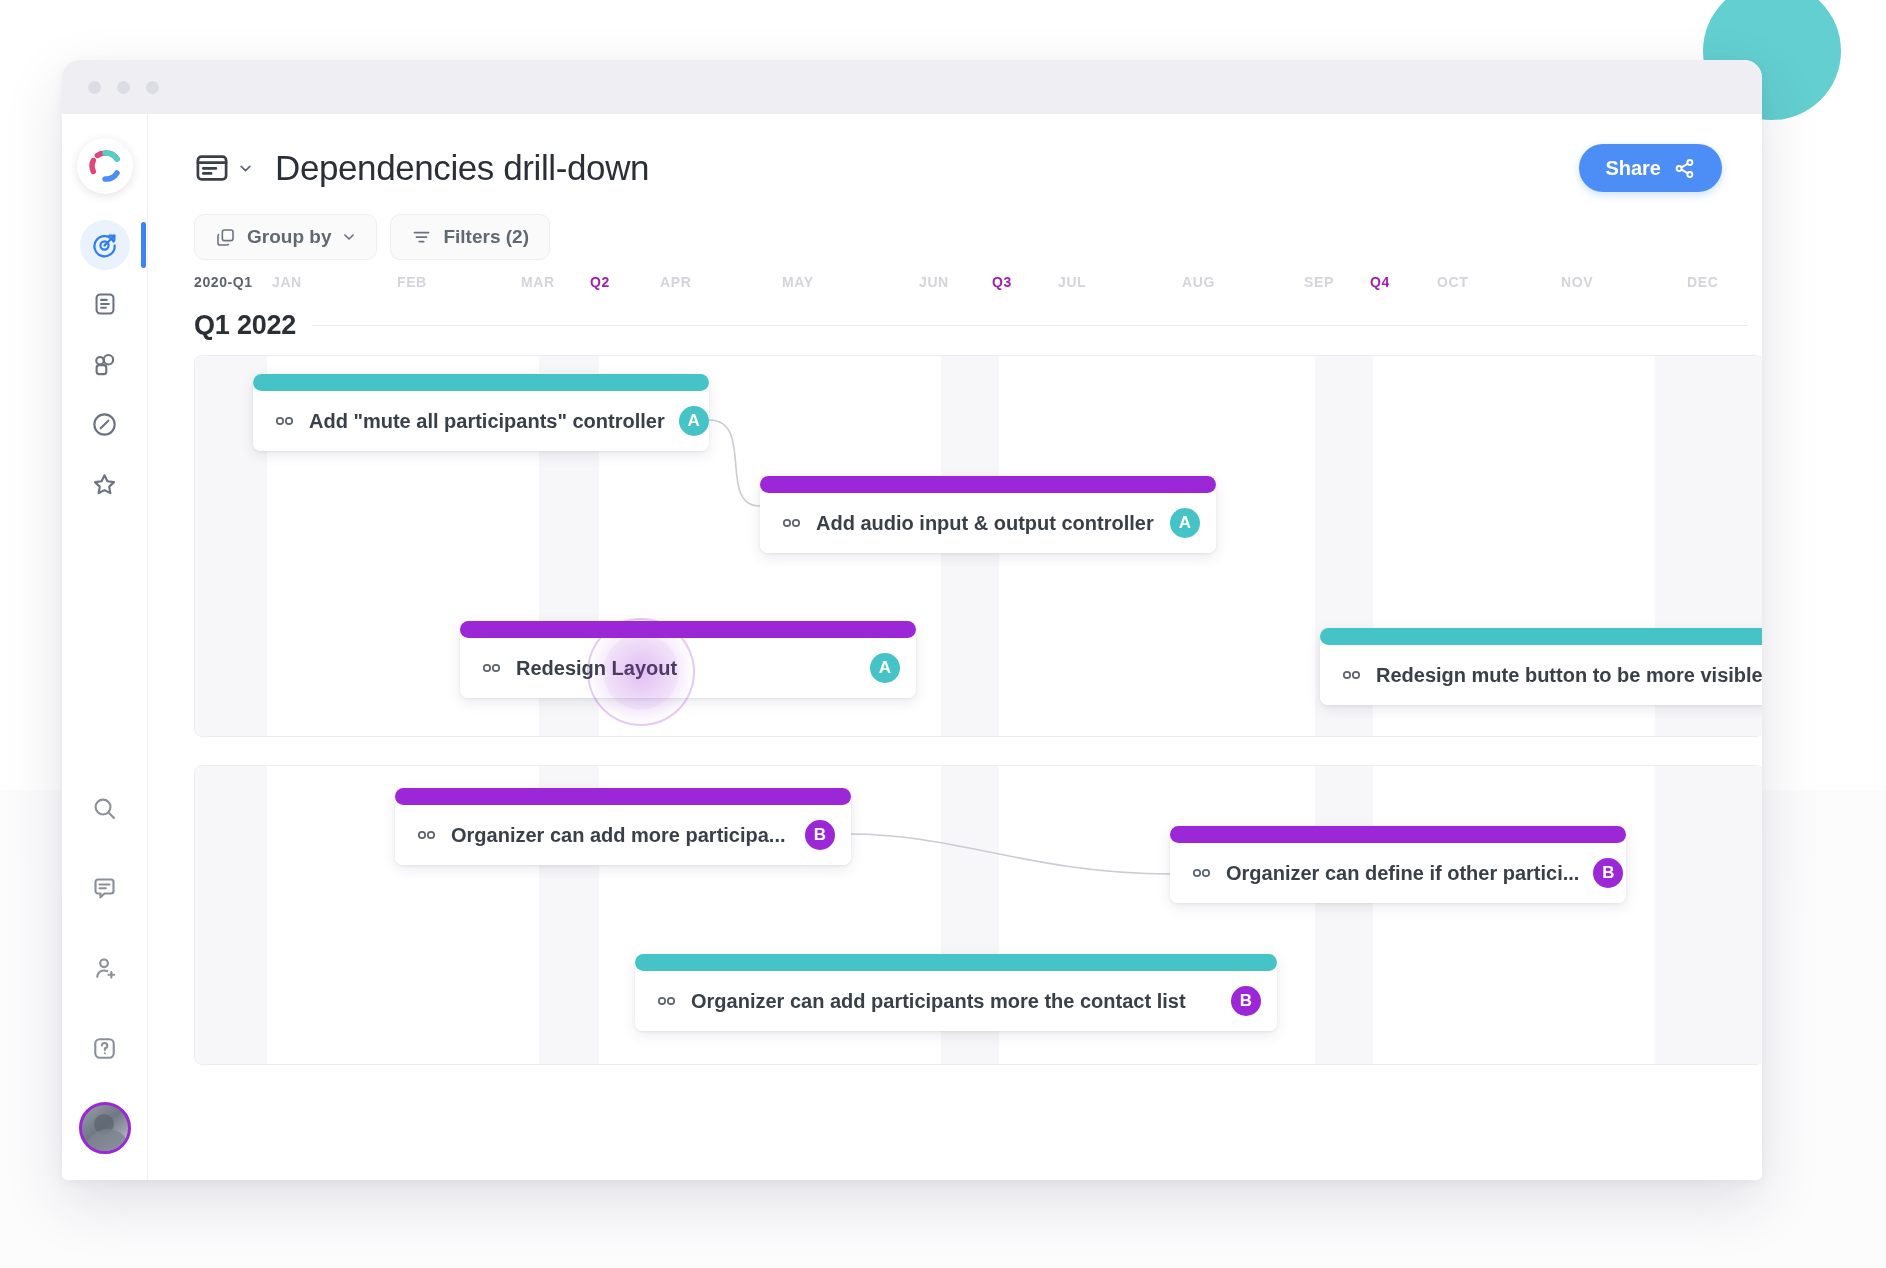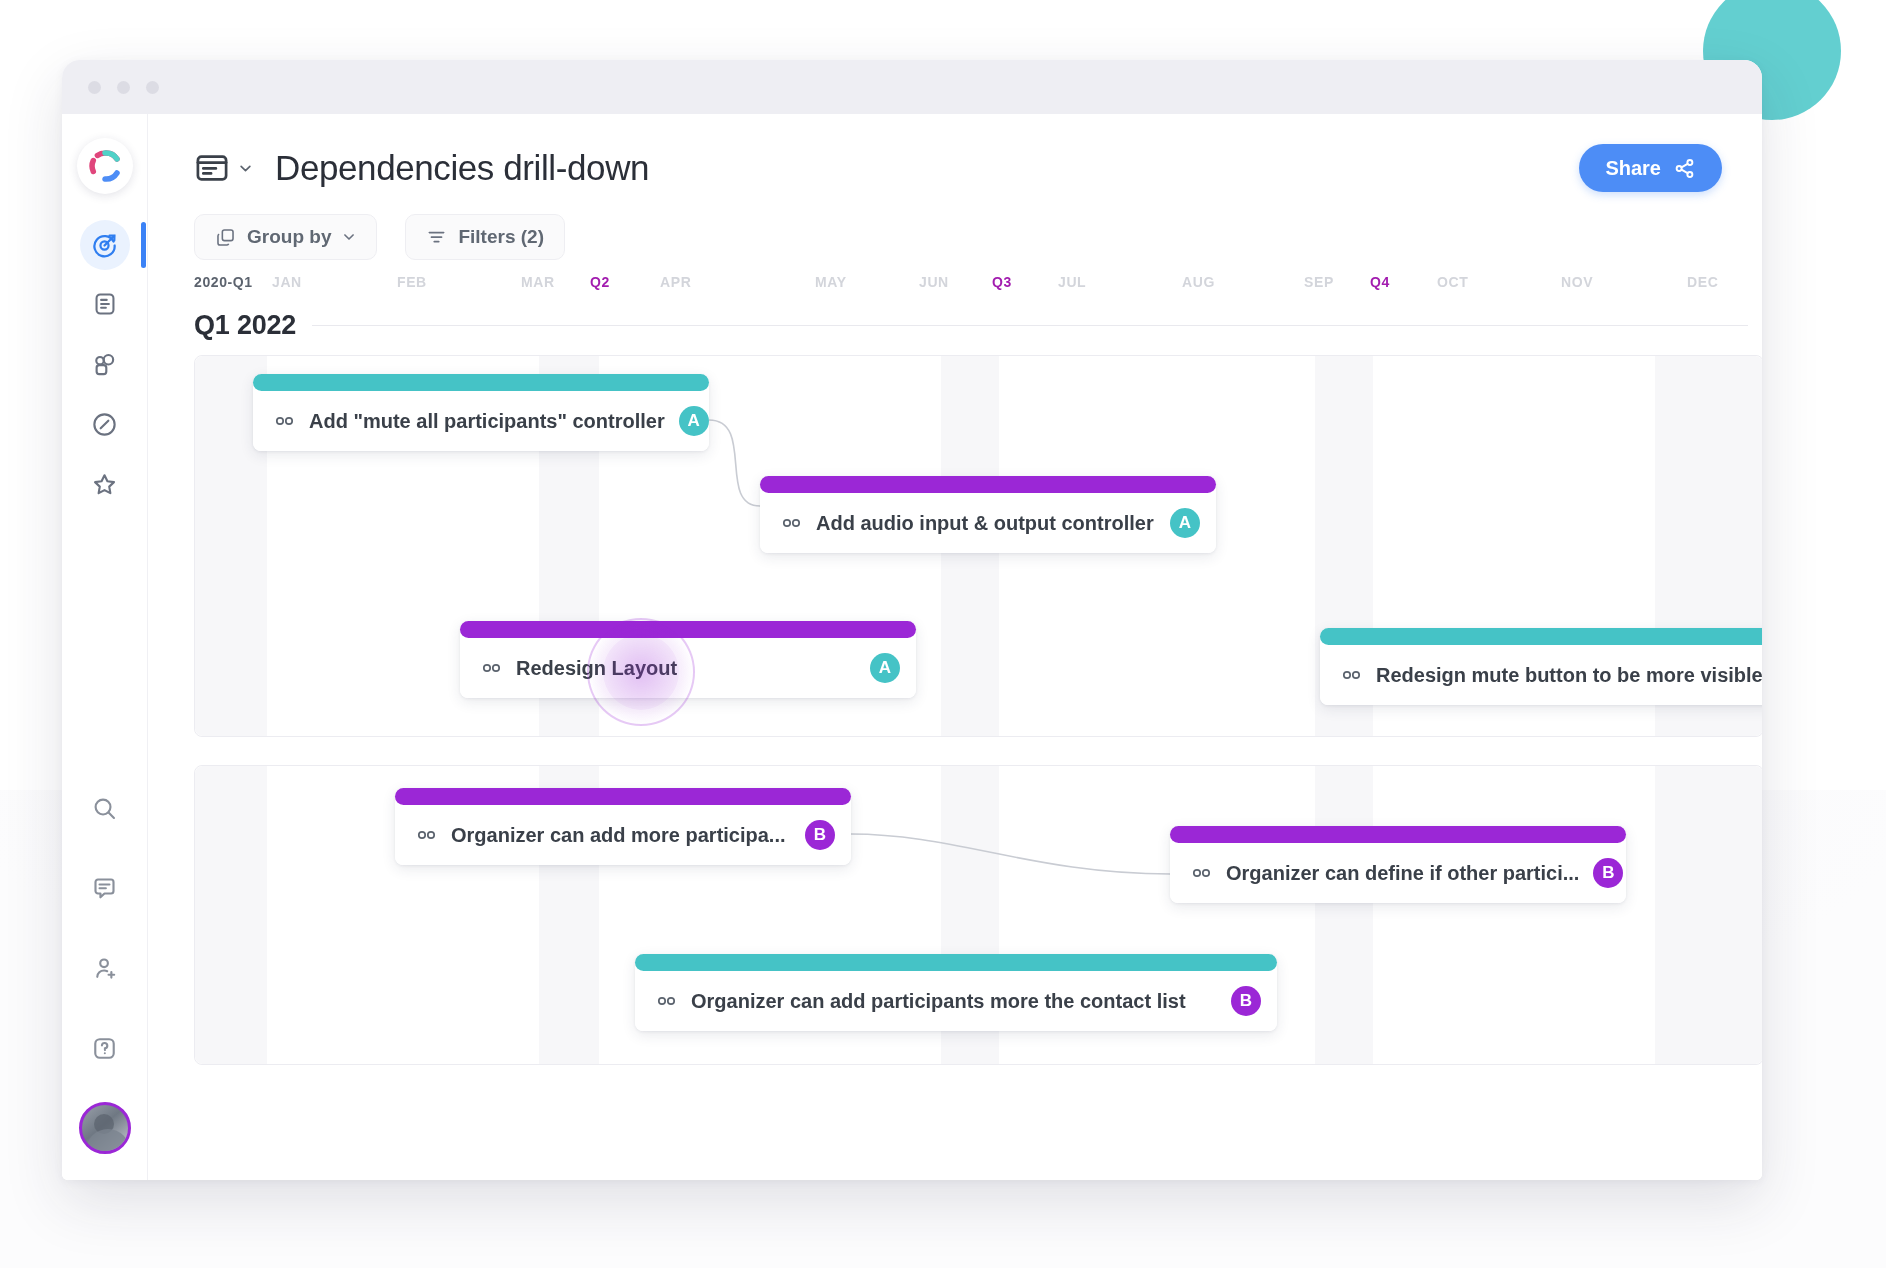--- a/index.html
+++ b/index.html
@@ -93,21 +93,21 @@
     margin-left: 22px; white-space: nowrap;
   }
   .share-btn {
     margin-left: auto; background:#4d8df6; color:#fff; border:none;
     padding: 0 26px; height: 48px; border-radius: 26px; cursor: pointer;
     font-size: 20px; font-weight: 700; display:flex; align-items:center; gap:12px;
     box-shadow: 0 3px 8px rgba(77,141,246,.28);
     font-family: "Liberation Sans", sans-serif;
   }
 
-  .toolbar { display:flex; gap: 28px; padding: 22px 7px 0 46px; }
+  .toolbar { display:flex; gap: 13px; padding: 22px 7px 0 46px; }
   .tbtn {
     display:flex; align-items:center; gap:11px; height: 46px; padding: 0 20px;
     background:#fafafb; border:1px solid #eeeef2; border-radius:10px;
     color:#606873; font-size:19px; font-weight:600; cursor:pointer;
     font-family: "Liberation Sans", sans-serif;
   }
 
   
   .scale { position:relative; height: 32px; margin: 14px 0 0 46px; }
   .scale span {
@@ -345,21 +345,21 @@
           </div>
         </div>
 
         <div class="scale" id="scale">
             <span class="q0" style="left: 0px;">2020-Q1</span>
             <span style="left: 78px;">JAN</span>
             <span style="left: 203px;">FEB</span>
             <span style="left: 327px;">MAR</span>
             <span class="q" style="left: 396px;">Q2</span>
             <span style="left: 466px;">APR</span>
-            <span style="left: 621px;">MAY</span>
+            <span style="left: 588px;">MAY</span>
             <span style="left: 725px;">JUN</span>
             <span class="q" style="left: 798px;">Q3</span>
             <span style="left: 864px;">JUL</span>
             <span style="left: 988px;">AUG</span>
             <span style="left: 1110px;">SEP</span>
             <span class="q" style="left: 1176px;">Q4</span>
             <span style="left: 1243px;">OCT</span>
             <span style="left: 1367px;">NOV</span>
             <span style="left: 1493px;">DEC</span>
           </div>

